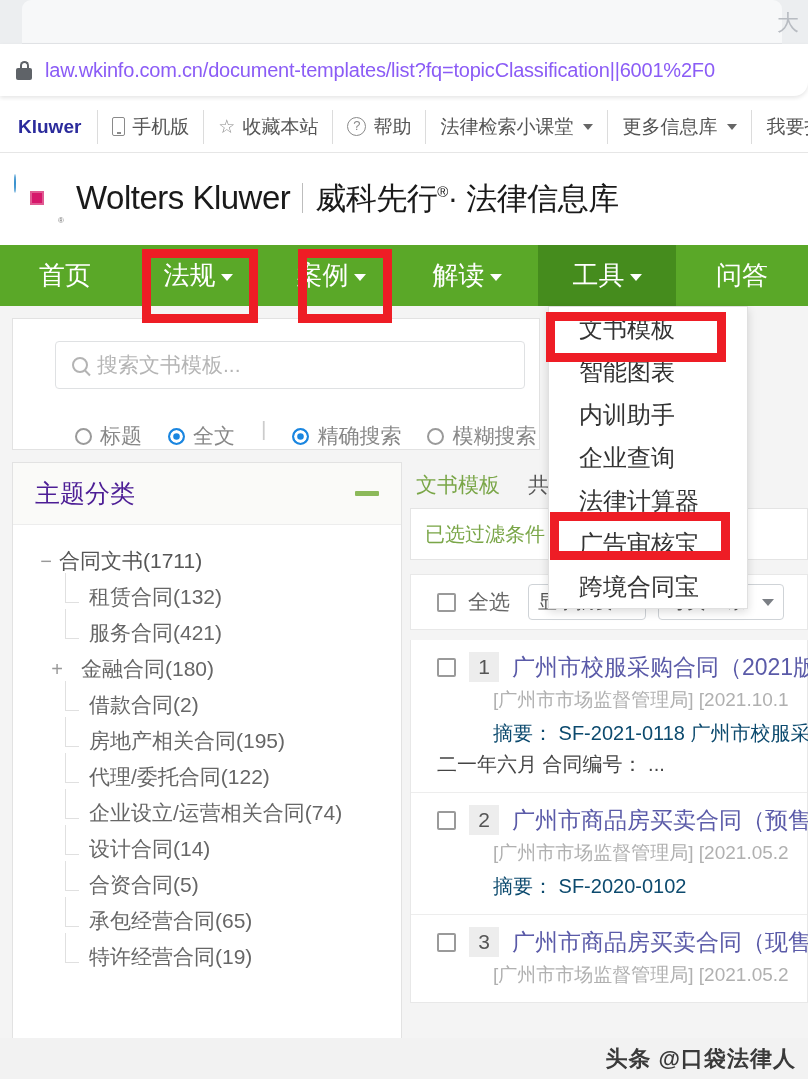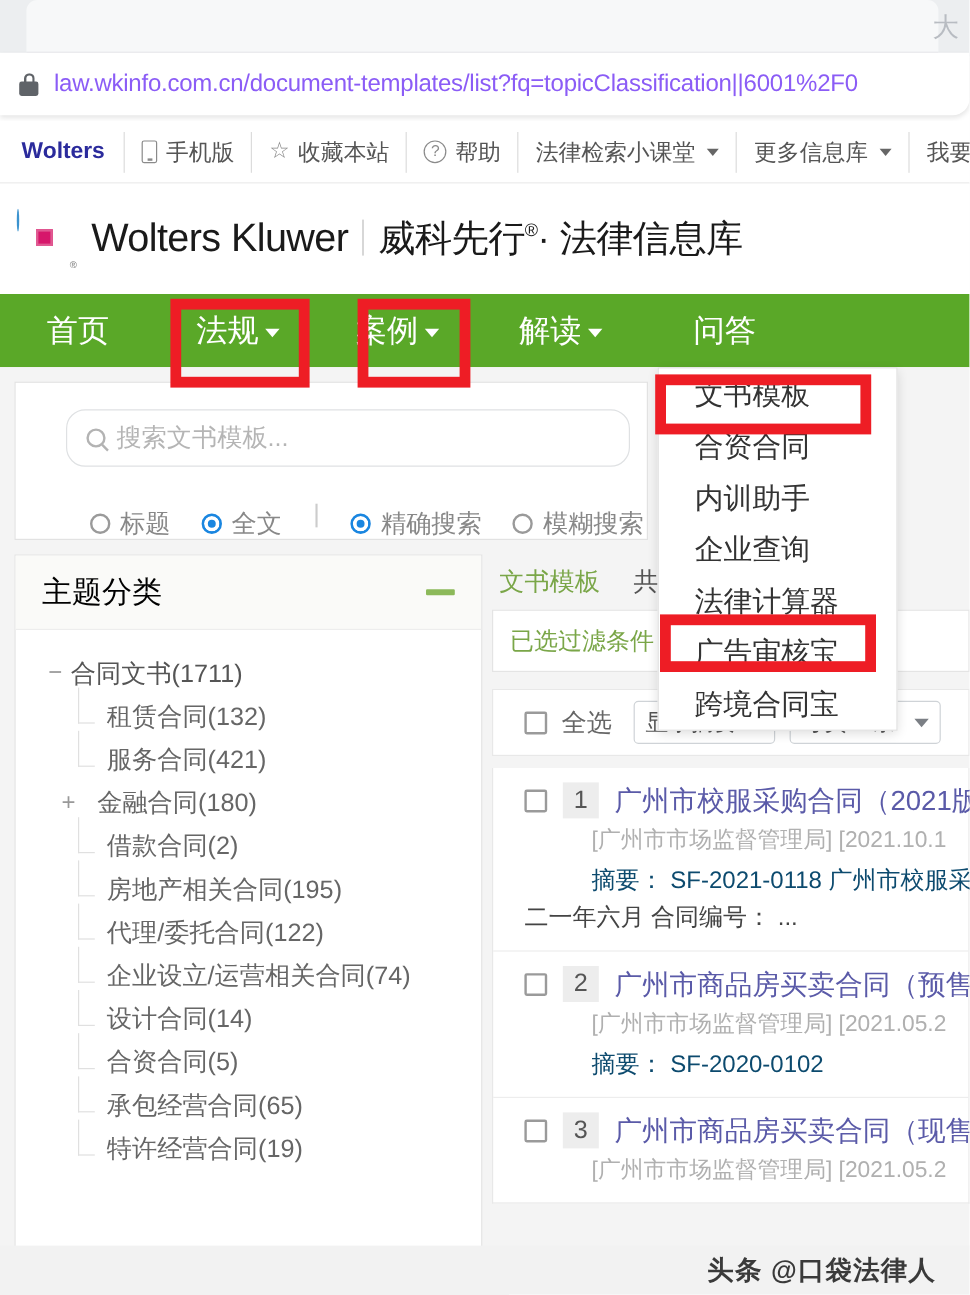--- a/index.html
+++ b/index.html
@@ -109,40 +109,40 @@
 
   
   .content { position:absolute; left:0; top:306px; width:808px; height:752px; background:#f4f4f4; }
 
   .searchpanel {
     position:absolute; left:12px; top:12px; width:528px; height:132px;
     background:#fff; border:1px solid #e2e2e2;
   }
   .searchbox {
     position:absolute; left:42px; top:22px; width:470px; height:48px;
-    border:1px solid #dfe1e3; border-radius:16px; background:#fff;
+    border:1px solid #dfe1e3; border-radius:4px; background:#fff;
     display:flex; align-items:center; gap:9px; padding-left:16px;
   }
   .search-icon { width:16px;height:16px;border:2px solid #b3b3b3;border-radius:50%;position:relative; flex:0 0 auto;}
   .search-icon:after{content:"";position:absolute;right:-5px;bottom:-3px;width:7px;height:2px;background:#b3b3b3;transform:rotate(45deg);}
   .search-ph { font-size:21px; color:#b5b5b5; }
 
   .radiorow {
     position:absolute; left:62px; top:88px; display:flex; align-items:center; gap:0;
     font-size:21px; color:#888;
   }
   .radiorow .ropt { display:flex; align-items:center; gap:8px; margin-right:26px; white-space:nowrap;margin-top:15px; }
   .rdot { width:17px;height:17px;border-radius:50%;border:2px solid #9a9a9a;background:#fff;flex:0 0 auto;}
   .rdot.on { border-color:#1a86e0; background:#1a86e0; box-shadow: inset 0 0 0 3.2px #fff; }
   .rsep { color:#ccc; margin-right:26px; }
 
   
   .sidebar { position:absolute; left:12px; top:156px; width:390px; height:584px; background:#fff; border:1px solid #e2e2e2; }
   .sb-head { height:62px; border-bottom:1px solid #ededed; display:flex; align-items:center; justify-content:space-between; padding:0 22px; background:#fafaf8;}
-  .sb-title { font-size:25px; color:#000000; }
+  .sb-title { font-size:25px; color:#4c1d95; }
   .sb-minus { width:24px; height:5px; background:#8cb95a; border-radius:1px; }
   .tree { padding:18px 0 0 22px; }
   .tnode { display:flex; align-items:center; font-size:21px; color:#666; height:36px; white-space:nowrap; position:relative;}
   .tnode.root { color:#555; }
   .tnode .toggle { width:22px; text-align:center; color:#999; font-size:20px; flex:0 0 auto; }
   .tnode .guide { width:30px; height:36px; position:relative; flex:0 0 auto; }
   .tnode .guide:before { content:""; position:absolute; left:8px; top:-6px; width:1px; height:30px; background:#e0e0e0; }
   .tnode .guide:after { content:""; position:absolute; left:8px; top:23px; width:14px; height:1px; background:#e0e0e0; }
   .tnode .label { padding-left:2px; }
   .tnode.selected .label {
@@ -194,21 +194,21 @@
     font-size:24px; color:#333; white-space:nowrap;
   }
 
   
   .redbox { position:absolute; border:9px solid #ee1d25; z-index:60; pointer-events:none; background:transparent;}
 
   
   .watermark {
     position:absolute; left:0; bottom:0; width:808px; height:41px;
     background:#f2f2f2; display:flex; align-items:center; justify-content:flex-end;
-    padding-right:28px; z-index:70;
+    padding-right:12px; z-index:70;
   }
   .wm-text { font-size:22px; color:#3a3a3a; font-weight:bold; letter-spacing:1px; }
 </style>
 </head>
 <body>
 
 <div class="page">
 
   <div class="chrome-top">
     <div class="chrome-tabstrip"></div>
@@ -218,21 +218,21 @@
   <div class="urlbar">
     <span class="lock-icon">
       <span class="shackle"></span>
         <span class="body"></span>
     </span>
     <span class="url-text">law.wkinfo.com.cn/document-templates/list?fq=topicClassification||6001%2F0</span>
   </div>
 
   <div class="utilnav">
     <div class="uitem english">
-      <span>Wolters</span>
+      <span>Kluwer</span>
     </div>
     <div class="uitem">
       <span class="ic ic-phone"></span>
       <span>手机版</span>
     </div>
     <div class="uitem">
       <span class="ic ic-star">☆</span>
       <span>收藏本站</span>
     </div>
     <div class="uitem">
@@ -266,20 +266,24 @@
     <div class="nitem" style="width:136px">
       <span>法规</span>
       <span class="nav-caret"></span>
     </div>
     <div class="nitem" style="width:130px">
       <span>案例</span>
       <span class="nav-caret"></span>
     </div>
     <div class="nitem" style="width:142px">
       <span>解读</span>
+      <span class="nav-caret"></span>
+    </div>
+    <div class="nitem active" style="width:138px">
+      <span>工具</span>
       <span class="nav-caret"></span>
     </div>
     <div class="nitem" style="width:132px">
       <span>问答</span>
     </div>
   </div>
 
   <div class="content">
 
     <div class="searchpanel">
@@ -424,21 +428,21 @@
 
       </div>
     </div>
   </div>
 
   <div class="dropdown">
     <div class="dd-item">
       <span>文书模板</span>
     </div>
     <div class="dd-item">
-      <span>合资合同</span>
+      <span>智能图表</span>
     </div>
     <div class="dd-item">
       <span>内训助手</span>
     </div>
     <div class="dd-item">
       <span>企业查询</span>
     </div>
     <div class="dd-item">
       <span>法律计算器</span>
     </div>

